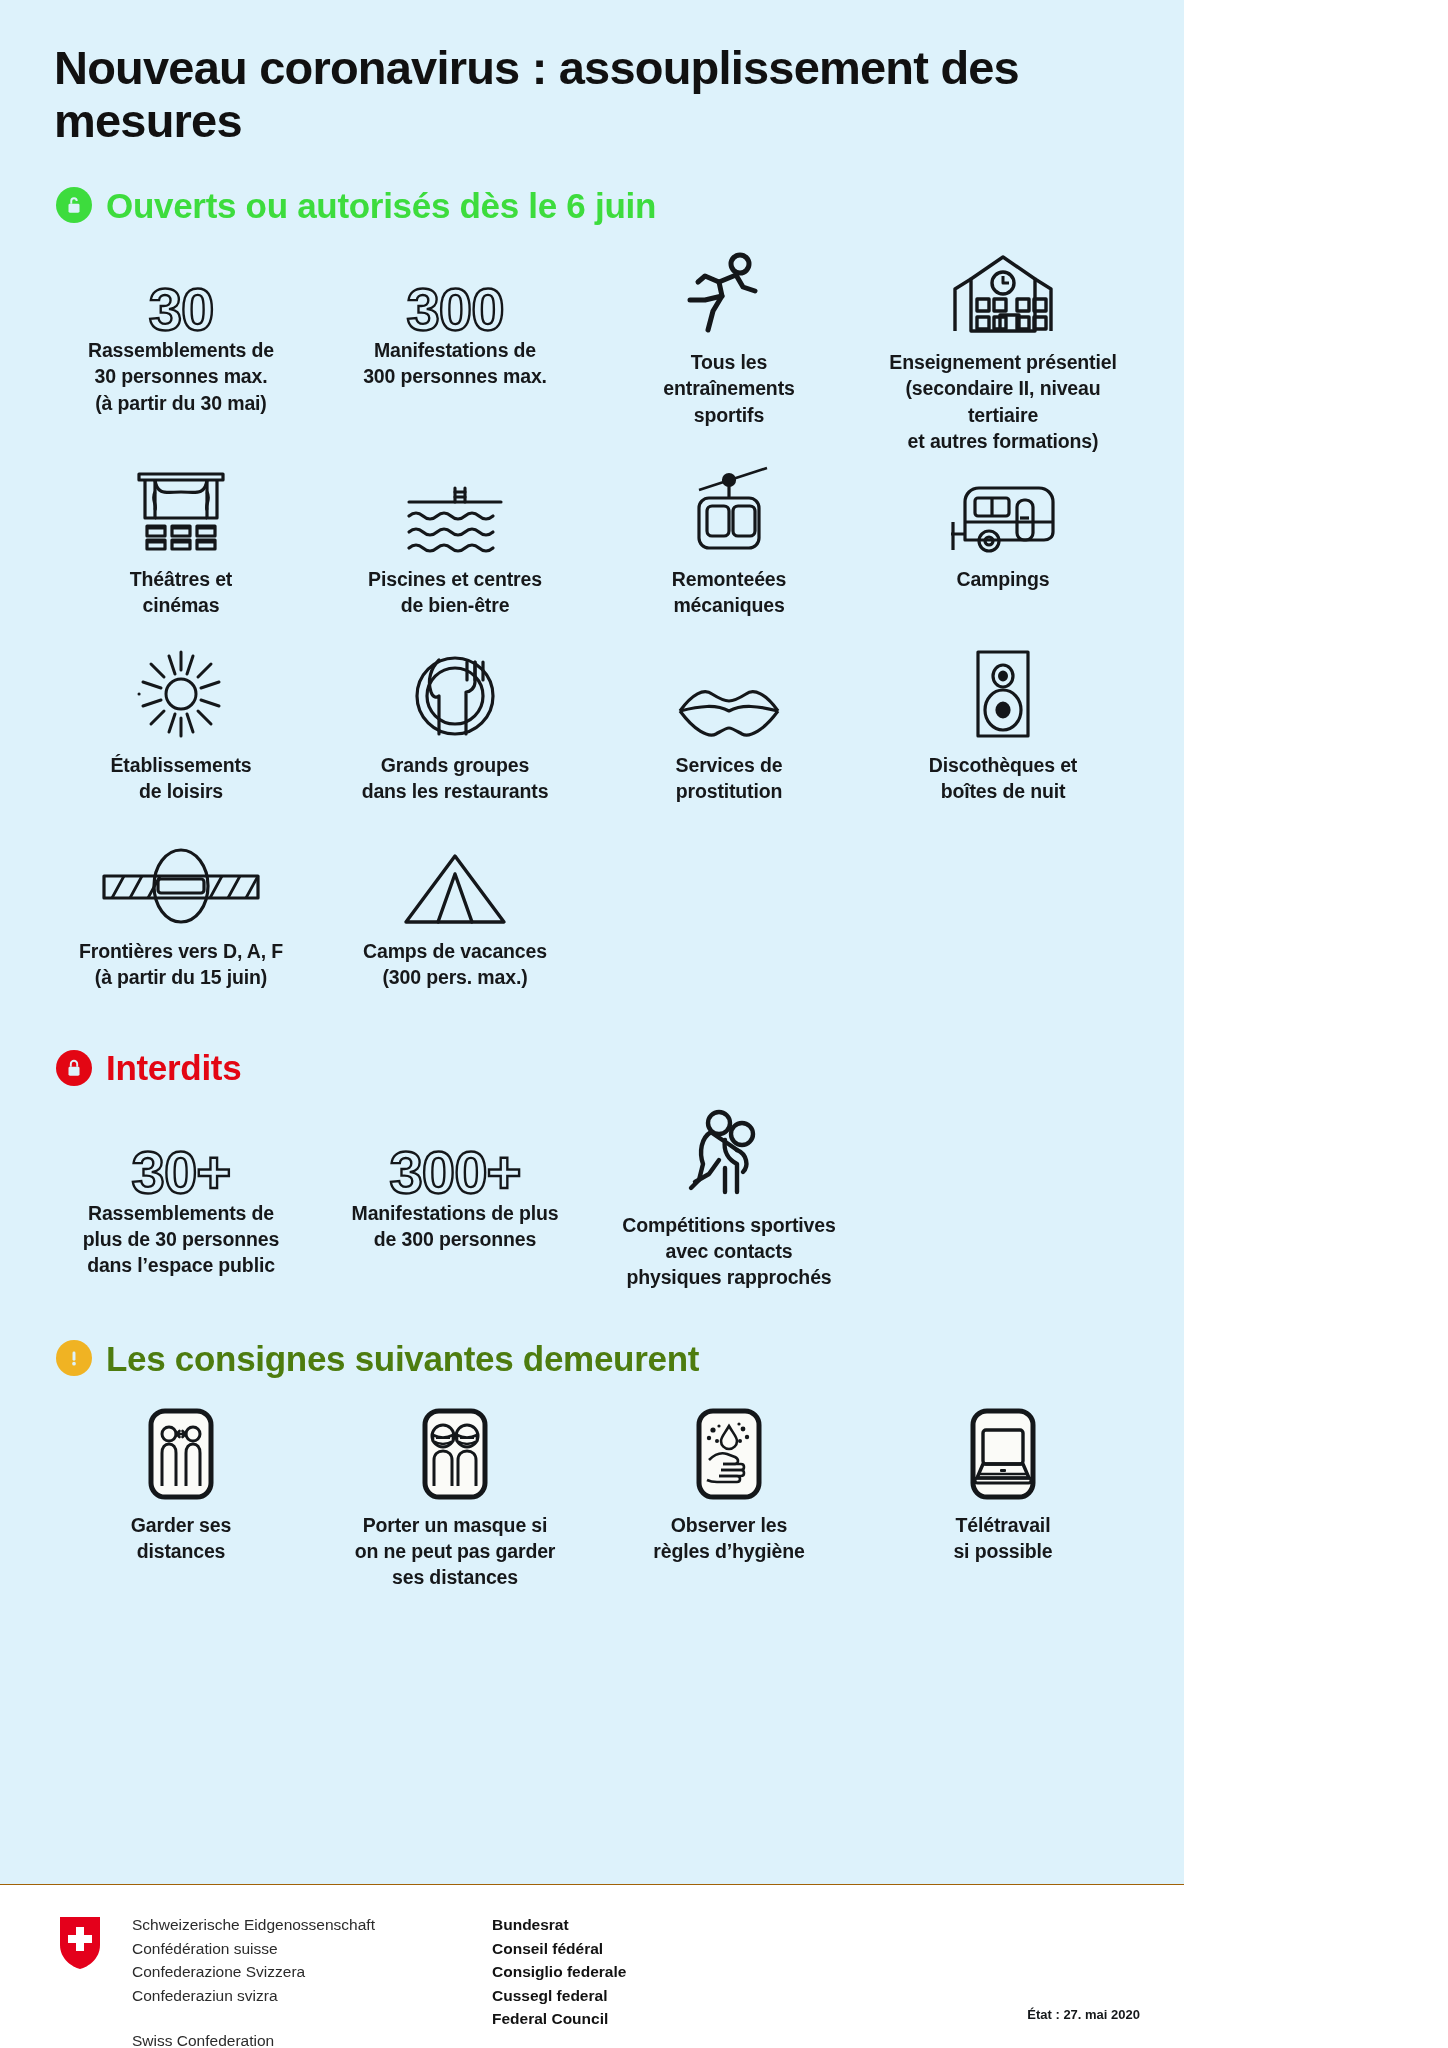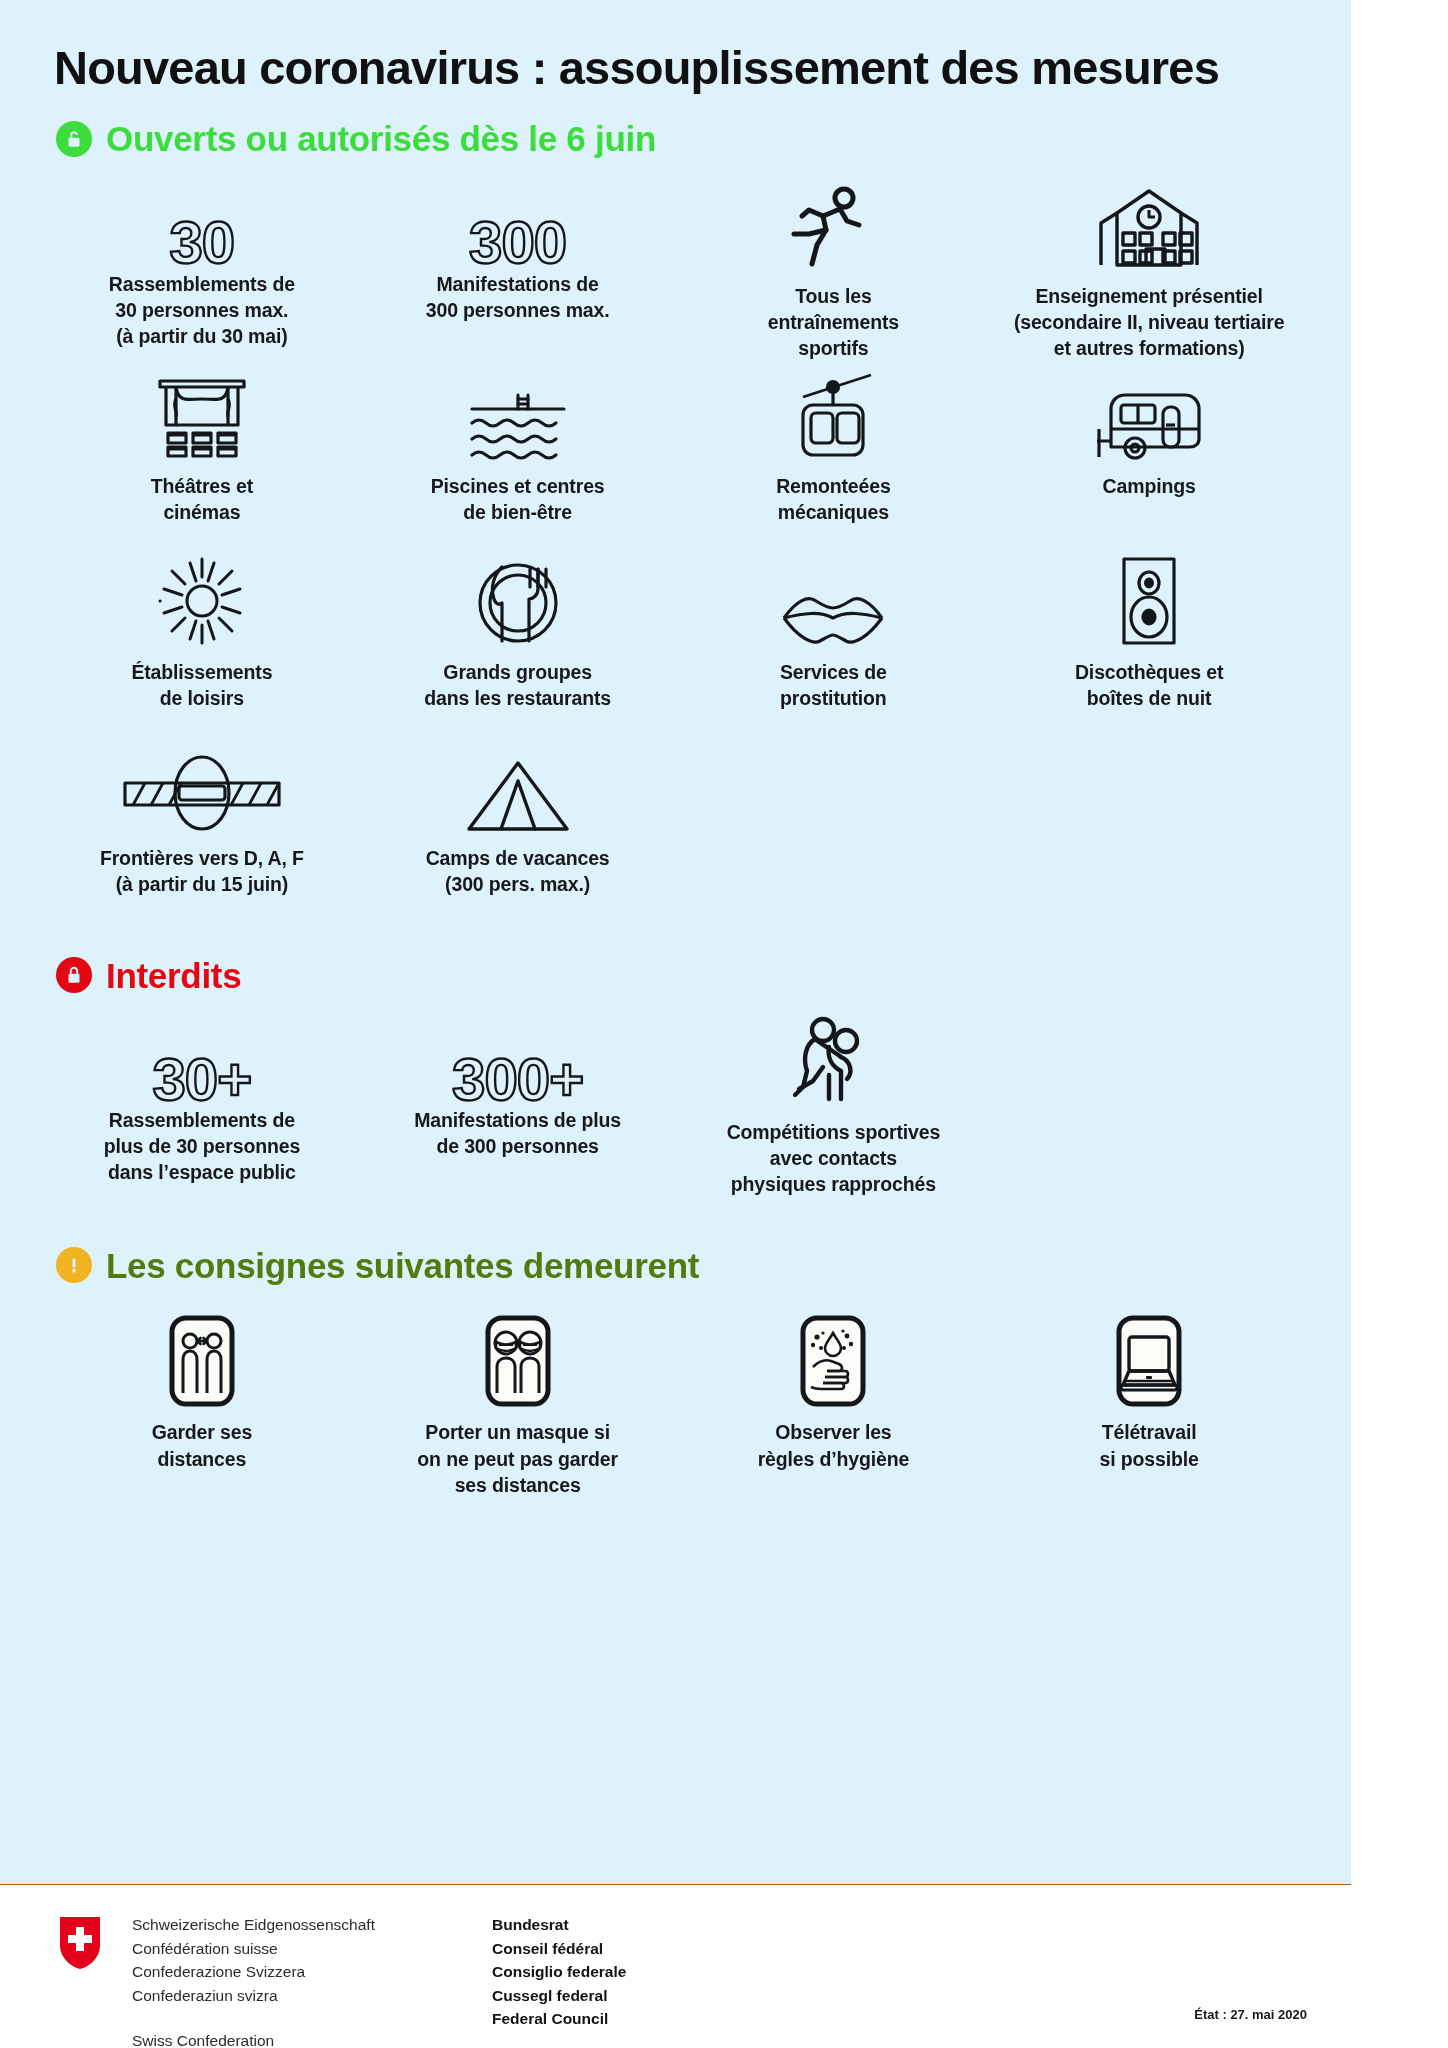--- a/index.html
+++ b/index.html
@@ -8,21 +8,21 @@
   }
   body {
     width: 1448px;
     height: 2048px;
     background: #ffffff;
     font-family: "Liberation Sans", sans-serif;
     overflow: hidden;
   }
   .poster {
     position: relative;
-    width: 1351px;
+    width: 1184px;
     height: 2048px;
     background: #ddf2fb;
     box-sizing: border-box;
   }
   .content {
     padding: 0 44px;
   }
   h1.title {
     margin: 0;
     padding: 42px 0 0 10px;
@@ -31,21 +31,21 @@
     font-weight: 700;
     letter-spacing: -0.8px;
     color: #111111;
     font-family: "Liberation Sans", sans-serif;
   }
   .section-head {
     display: flex;
     align-items: center;
     gap: 14px;
     padding-left: 12px;
-    margin-top: 26px;
+    margin-top: 40px;
   }
   .section-head .badge {
     width: 36px;
     height: 36px;
     border-radius: 50%;
     display: flex;
     align-items: center;
     justify-content: center;
     flex: 0 0 auto;
   }

